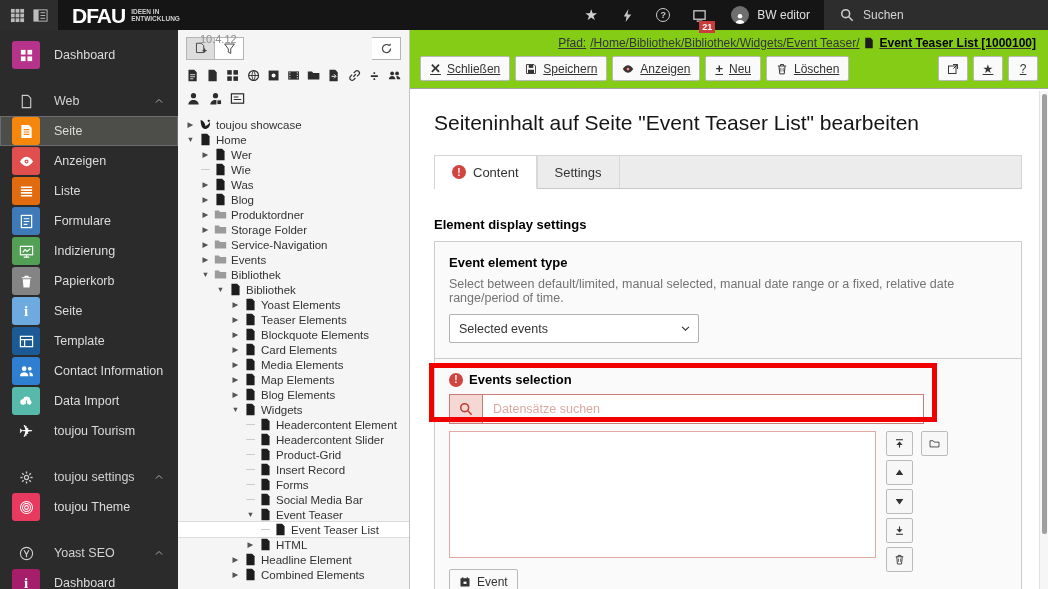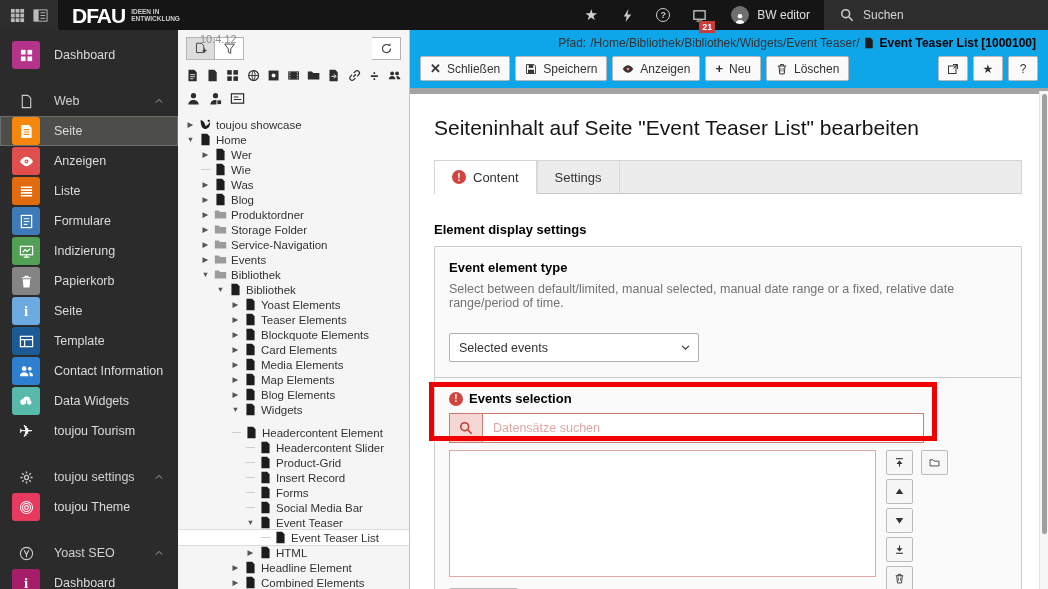--- a/index.html
+++ b/index.html
@@ -63,21 +63,21 @@
   .pt-row.sel { background:#fff; box-shadow:0 -1px 0 #dcdcdc, 0 1px 0 #dcdcdc; }
   .pt-toggle { width:13px; flex:none; display:flex; align-items:center; justify-content:center; font-size:7.5px; color:#555; }
   .pt-line { width:9px; border-top:1px solid #ccc; }
   .pt-ico { width:13px; height:13px; margin:0 4px 0 2px; flex:none; }
   .pt-ico.folder { color:#9b9b9b; }
   .pt-ico.page, .pt-ico.site { color:#1d1d1d; }
   .pt-label { color:#333; }
 
   
   .contentwrap { flex:1; display:flex; flex-direction:column; min-width:0; position:relative; }
-  .docheader { background:#0ea5e9; border-bottom:6px solid #a3a3a3; padding:3px 10px 7px; flex:none; }
+  .docheader { background:#84cc16; border-bottom:1px solid #a3a3a3; padding:3px 10px 7px; flex:none;text-decoration:underline; }
   .dh-path { display:flex; justify-content:flex-end; align-items:center; gap:4px; font-size:12px; color:#333; height:20px; padding-right:2px; }
   .dh-path .rec-ic { width:12px; height:12px; color:#1d1d1d; }
   .dh-path b { color:#000; }
   .dh-bar { display:flex; align-items:center; margin-top:3px; }
   .btn { height:25px; border:1px solid #b9b9b9; background:#fafafa; border-radius:2px; display:inline-flex; align-items:center; gap:6px; padding:0 9px; font-size:12px; color:#333; cursor:pointer; }
   .btn .ic { width:12px; height:12px; color:#333; }
   .btn .x { font-size:13px; font-weight:bold; line-height:1; }
   .dh-left { display:flex; gap:5px; }
   .dh-right { margin-left:auto; display:flex; gap:5px; }
   .sq { width:30px; padding:0; justify-content:center; }
@@ -89,21 +89,21 @@
   .tab { display:flex; align-items:center; gap:7px; padding:0 17px; font-size:13px; color:#333; cursor:pointer; border-right:1px solid #d8d8d8; }
   .tab.active { background:#fff; margin-bottom:-1px; border-bottom:1px solid #fff; font-weight:normal; }
   .errball { width:14px; height:14px; border-radius:50%; background:#d0453f; color:#fff; font-size:10px; font-weight:bold; display:flex; align-items:center; justify-content:center; flex:none; }
 
   .section-heading { font-size:13px; font-weight:bold; color:#000; margin:28px 0 9px; }
   .panel { border:1px solid #ccc; background:#fafafa; }
   .form-section { padding:13px 14px 15px; position:relative; }
   .form-section + .form-section { border-top:1px solid #ccc; }
   .flabel { font-size:13px; font-weight:bold; color:#000; margin-bottom:7px; display:flex; align-items:center; gap:6px; }
   .fdesc { font-size:12.5px; color:#737373; margin-bottom:9px; }
-  .selwrap { position:relative; display:inline-block;margin-top:14px; }
+  .selwrap { position:relative; display:inline-block; }
   .selwrap select { appearance:none; -webkit-appearance:none; border:1px solid #b1b1b1; background:#fff; border-radius:2px; height:29px; padding:0 28px 0 9px; font-size:12.5px; color:#333; font-family:inherit; width:100%; }
   .selwrap .car { position:absolute; right:8px; top:9px; width:11px; height:11px; color:#333; pointer-events:none; }
   .selwrap.w250 { width:250px; }
 
   .searchgroup { display:flex; width:475px; height:30px; border:1px solid #c97c76; background:#fff; }
   .searchgroup .addon { width:33px; background:#f5d8d4; border-right:1px solid #c97c76; display:flex; align-items:center; justify-content:center; color:#bf3d33; cursor:pointer; }
   .searchgroup .addon .ic { width:14px; height:14px; }
   .searchgroup input { flex:1; border:none; outline:none; padding:0 10px; font-size:12.5px; font-family:inherit; color:#333; background:transparent; }
   .searchgroup input::placeholder { color:#dfa7a2; }
 
@@ -337,21 +337,21 @@
       </div>
       <div class="mm-item">
         <span class="mm-tile" style="background:#56b9a9">
           <span class="ic" style="width:15px;height:15px;">
             <svg viewBox="0 0 16 16" fill="none">
               <path d="M4.5 11.5a3 3 0 0 1-.3-6A4 4 0 0 1 12 6.6a2.7 2.7 0 0 1-.5 4.9z" fill="currentColor"></path>
               <path d="M8 7v5M6 10.5 8 13l2-2.5" stroke="#56b9a9" stroke-width="1.3"></path>
             </svg>
           </span>
         </span>
-        <span>Data Widgets</span>
+        <span>Data Import</span>
       </div>
       <div class="mm-item">
         <span class="mm-tile" style="color:#fff">
           <span class="ic" style="width:19px;height:19px;">
             <span style="font-size:17px; font-family:'DejaVu Sans',sans-serif;">✈</span>
           </span>
         </span>
         <span>toujou Tourism</span>
       </div>
       <div class="mm-item hdr">
@@ -701,21 +701,21 @@
         </div>
         <div class="pt-row" style="padding-left: 51px;">
           <span class="pt-toggle">▼</span>
           <span class="ic pt-ico page">
             <svg viewBox="0 0 16 16" fill="none">
               <path d="M3 1h7l3 3v11H3z" fill="currentColor"></path>
             </svg>
           </span>
           <span class="pt-label">Widgets</span>
         </div>
-        <div class="pt-row" style="padding-left: 52px; margin-top: 8px;">
+        <div class="pt-row" style="padding-left: 66px;">
           <span class="pt-toggle">
             <span class="pt-line"></span>
           </span>
           <span class="ic pt-ico page">
             <svg viewBox="0 0 16 16" fill="none">
               <path d="M3 1h7l3 3v11H3z" fill="currentColor"></path>
             </svg>
           </span>
           <span class="pt-label">Headercontent Element</span>
         </div>

